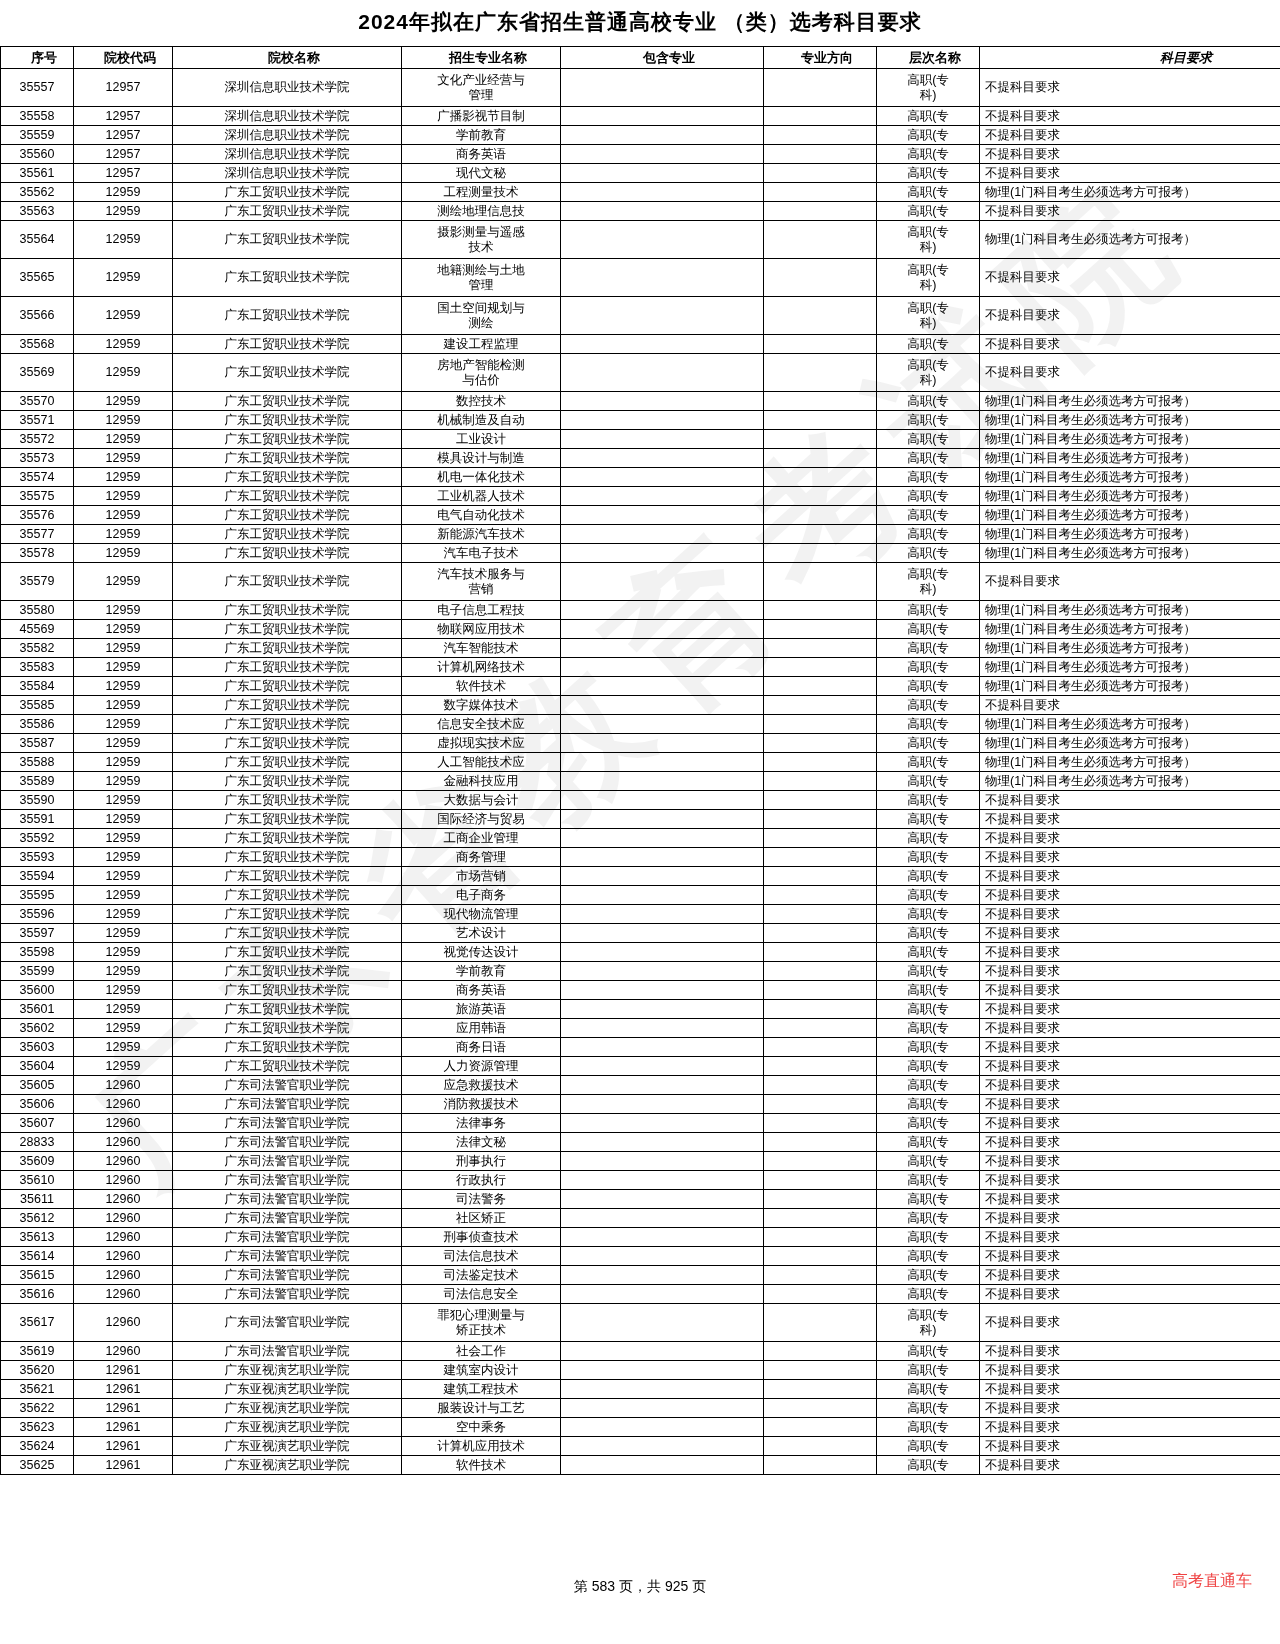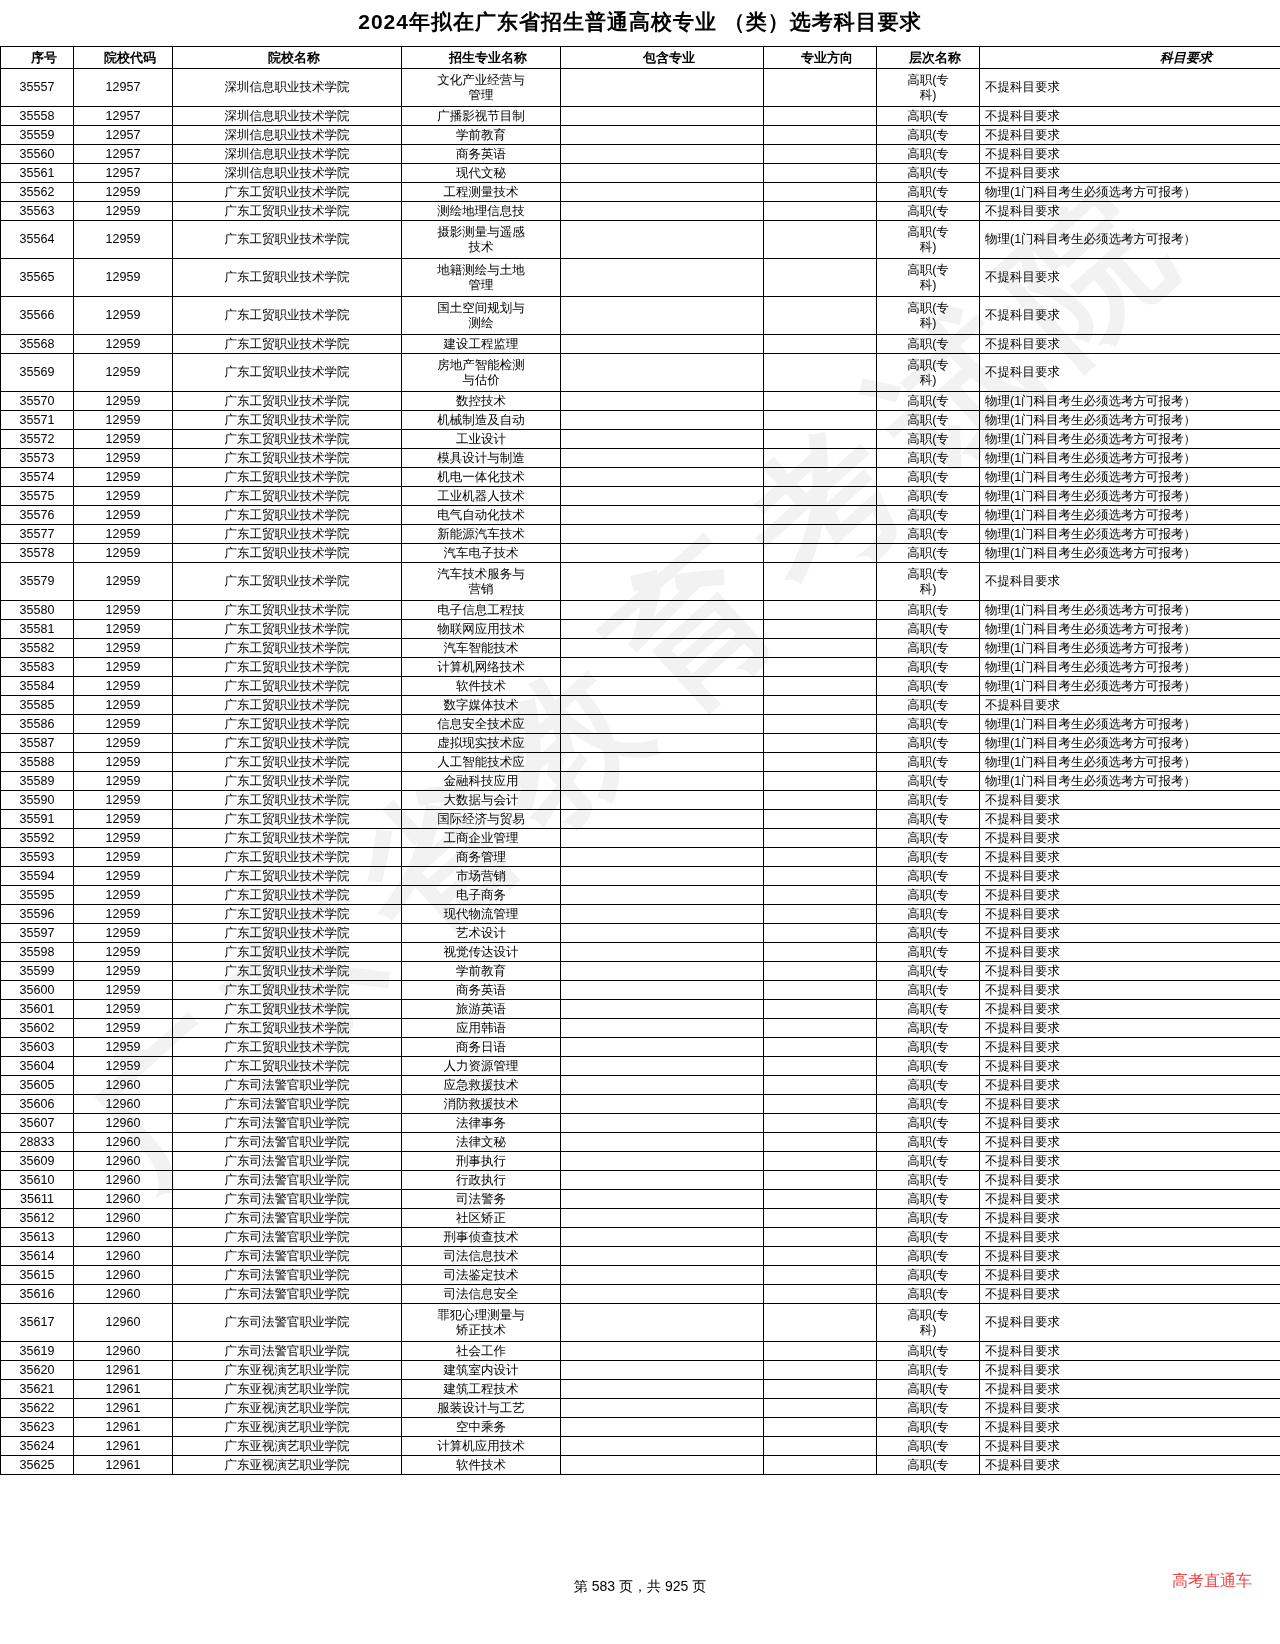--- a/index.html
+++ b/index.html
@@ -338,21 +338,21 @@
           <td class="c-seq">35580</td>
           <td class="c-code">12959</td>
           <td class="c-school">广东工贸职业技术学院</td>
           <td class="c-major">电子信息工程技</td>
           <td class="c-included"></td>
           <td class="c-direction"></td>
           <td class="c-level">高职(专</td>
           <td class="c-requirement">物理(1门科目考生必须选考方可报考）</td>
         </tr>
         <tr>
-          <td class="c-seq">35581</td>
+          <td class="c-seq">45569</td>
           <td class="c-code">12959</td>
           <td class="c-school">广东工贸职业技术学院</td>
           <td class="c-major">物联网应用技术</td>
           <td class="c-included"></td>
           <td class="c-direction"></td>
           <td class="c-level">高职(专</td>
           <td class="c-requirement">物理(1门科目考生必须选考方可报考）</td>
         </tr>
         <tr>
           <td class="c-seq">35582</td>

